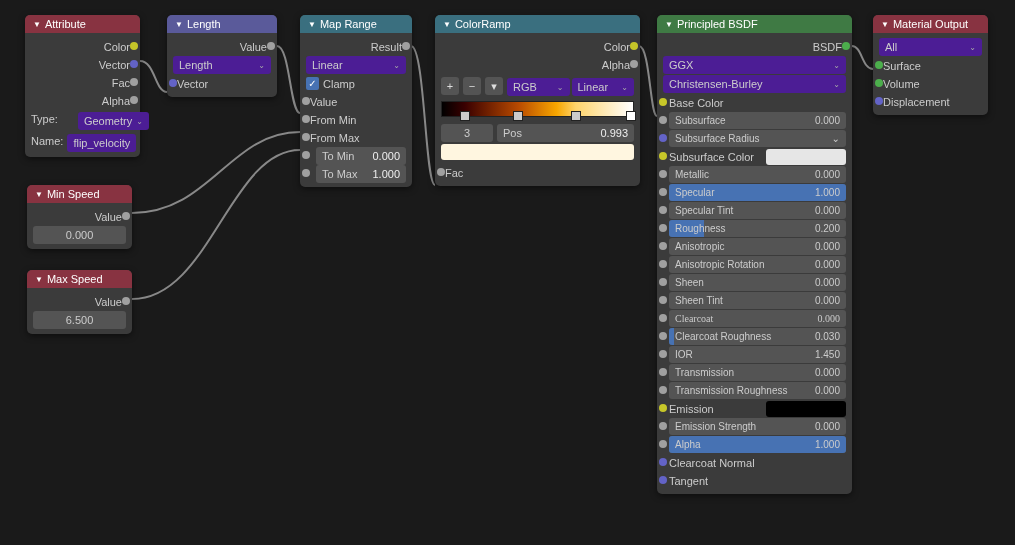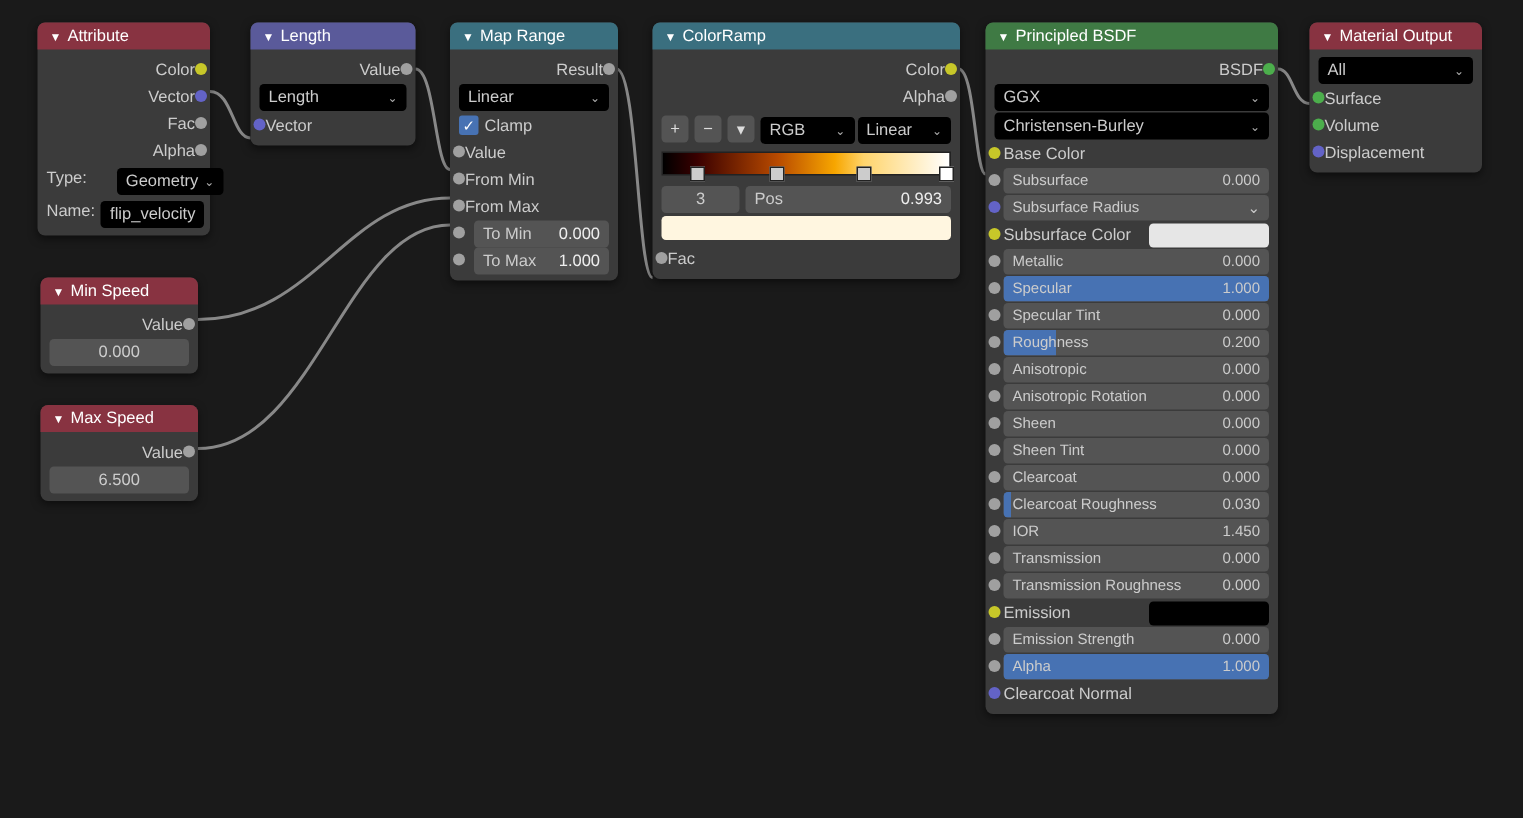--- a/index.html
+++ b/index.html
@@ -10,21 +10,21 @@
   .h-red{background:#883341}.h-purple{background:#5a5a9a}.h-teal{background:#3a6f7f}.h-green{background:#3f7a44}
   .body{padding:4px 6px}
   .row{display:flex;align-items:center;height:17px;margin:1px 0;position:relative}
   .row.sock-out{justify-content:flex-end;padding-right:4px}
   .row.sock-in{justify-content:flex-start;padding-left:4px}
   .sock{width:8px;height:8px;border-radius:50%;position:absolute;top:4px}
   .sock.out{right:-4px}.sock.in{left:-4px}
   .s-yellow{background:#c7c729}.s-purple{background:#6363c7}.s-grey{background:#a0a0a0}.s-green{background:#4cae4c}
   .field{background:#545454;border-radius:3px;display:flex;align-items:center;justify-content:space-between;padding:0 6px;height:18px;margin:1px 0}
   .field.num{background:#545454}
-  .field.sel{background:#000000}
+  .field.sel{background:#4c1d95}
   .field.lbl-left span:first-child{color:#ccc}
   .field.lbl-left span:last-child{color:#eee}
   .field.center{justify-content:center}
   .field .arrow{color:#aaa;font-size:8px;margin-left:4px}
   .chk{width:13px;height:13px;background:#4772b3;border-radius:2px;display:inline-flex;align-items:center;justify-content:center;color:#fff;font-size:10px;margin-right:4px}
   .colorbox{height:16px;border-radius:3px;margin:1px 0}
   .ramp{height:14px;margin:4px 0;background:linear-gradient(to right,#000 0%,#3a0000 12%,#b84a00 40%,#f7a600 60%,#ffd46b 70%,#fff 100%);position:relative;border:1px solid #222}
   .ramp .stop{position:absolute;bottom:-5px;width:8px;height:8px;background:#ccc;border:1px solid #222;transform:translateX(-50%)}
   .bsdf-row{display:flex;align-items:center;height:17px;margin:1px 0;position:relative}
   .bsdf-slider{flex:1;background:#545454;border-radius:3px;height:17px;display:flex;align-items:center;justify-content:space-between;padding:0 6px;position:relative;overflow:hidden;margin-left:0}
@@ -342,21 +342,21 @@
         <div class="bsdf-row">
           <div class="sock in s-grey"></div>
           <div class="bsdf-slider full" style="margin-left: 6px;">
             <div class="fill" style="width: 0%;"></div>
             <span>Sheen Tint</span>
             <span>0.000</span>
           </div>
         </div>
         <div class="bsdf-row">
           <div class="sock in s-grey"></div>
-          <div class="bsdf-slider full" style="margin-left: 6px;">
+          <div class="bsdf-slider full" style="margin-left: 6px; font-family: Liberation Serif, serif;">
             <div class="fill" style="width: 0%;"></div>
             <span>Clearcoat</span>
             <span>0.000</span>
           </div>
         </div>
         <div class="bsdf-row">
           <div class="sock in s-grey"></div>
           <div class="bsdf-slider full" style="margin-left: 6px;">
             <div class="fill" style="width: 3%;"></div>
             <span>Clearcoat Roughness</span>
@@ -403,20 +403,24 @@
           <div class="bsdf-slider full" style="margin-left: 6px;">
             <div class="fill" style="width: 100%;"></div>
             <span>Alpha</span>
             <span>1.000</span>
           </div>
         </div>
         <div class="bsdf-row">
           <div class="sock in s-purple"></div>
           <span style="margin-left: 6px;">Clearcoat Normal</span>
         </div>
+        <div class="bsdf-row">
+          <div class="sock in s-purple"></div>
+          <span style="margin-left: 6px;">Tangent</span>
+        </div>
       </div>
   </div>
 </div>
 
 <div class="node" style="left:873px;top:15px;width:115px">
   <div class="hdr h-red">
       <span class="tri">▼</span>
       <span>Material Output</span>
     </div>
   <div class="body">

